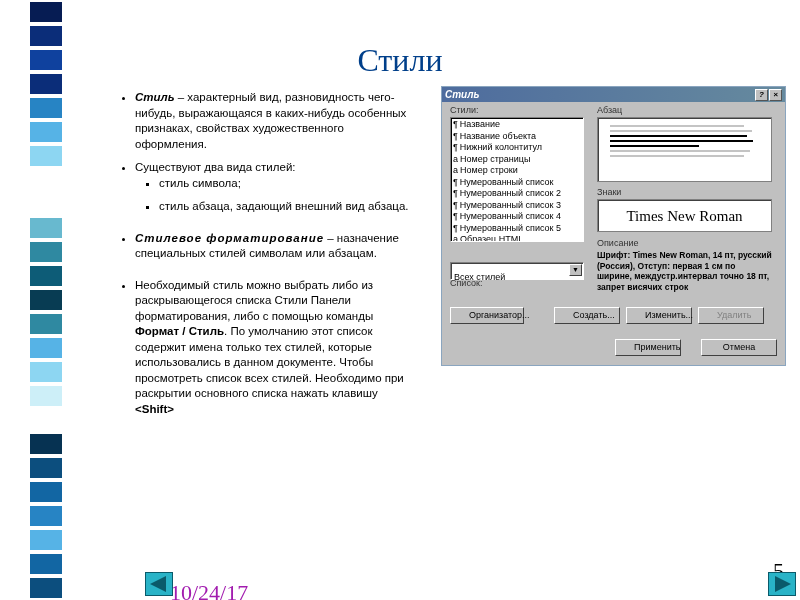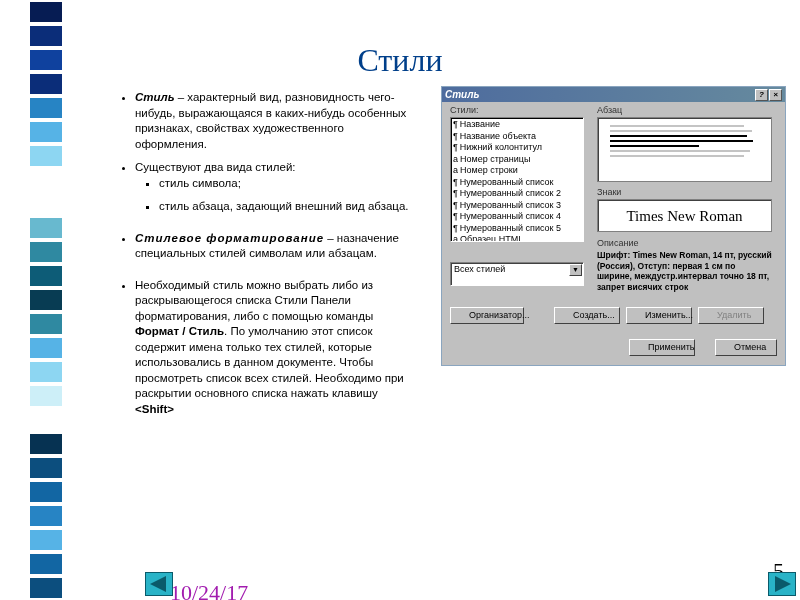--- a/index.html
+++ b/index.html
@@ -124,28 +124,28 @@
     border-bottom-color: #404040;
     font-size: 9px;
     height: 17px;
     padding: 0 18px;
     color: #000;
     text-align: center;
     line-height: 14px;
   }
   .btn.disabled { color: #808080; }
   .combo {
-    height: 24px;
+    height: 16px;
     background: #fff;
     border: 1px solid #808080;
     border-right-color: #fff; border-bottom-color: #fff;
     box-shadow: inset 1px 1px 0 #404040;
     font-size: 9px;
     line-height: 13px;
-    padding: 0 3px;
+    padding: 8px 3px;
     position: relative;
     color: #000;
   }
   .combo .arrow {
     position: absolute; right: 1px; top: 1px; width: 13px; height: 12px;
     background: #c0c0c0;
     border: 1px solid #fff;
     border-right-color: #404040; border-bottom-color: #404040;
     font-size: 7px; line-height: 10px; text-align: center;
   }
@@ -287,21 +287,21 @@
       <div class="btn" style="width:74px;">Организатор...</div>
       <div style="display:flex; gap:6px;">
         <div class="btn" style="width:66px;">Создать...</div>
         <div class="btn" style="width:66px;">Изменить...</div>
         <div class="btn disabled" style="width:66px;">Удалить</div>
       </div>
     </div>
 
     <div style="position:absolute; right:8px; top:237px; display:flex; gap:20px;border-radius:8px;">
       <div class="btn" style="width:66px;">Применить</div>
-      <div class="btn" style="width:62px;">Отмена</div>
+      <div class="btn" style="width:76px;">Отмена</div>
     </div>
   </div>
 </div>
 
 <div class="footer-date">10/24/17</div>
 <div class="footer-num">5</div>
 
 <div class="nav-arrow" style="left:145px; top:572px;">
   <svg width="26" height="22">
       <rect x="0" y="0" width="26" height="22" fill="#29b3c7"></rect>

